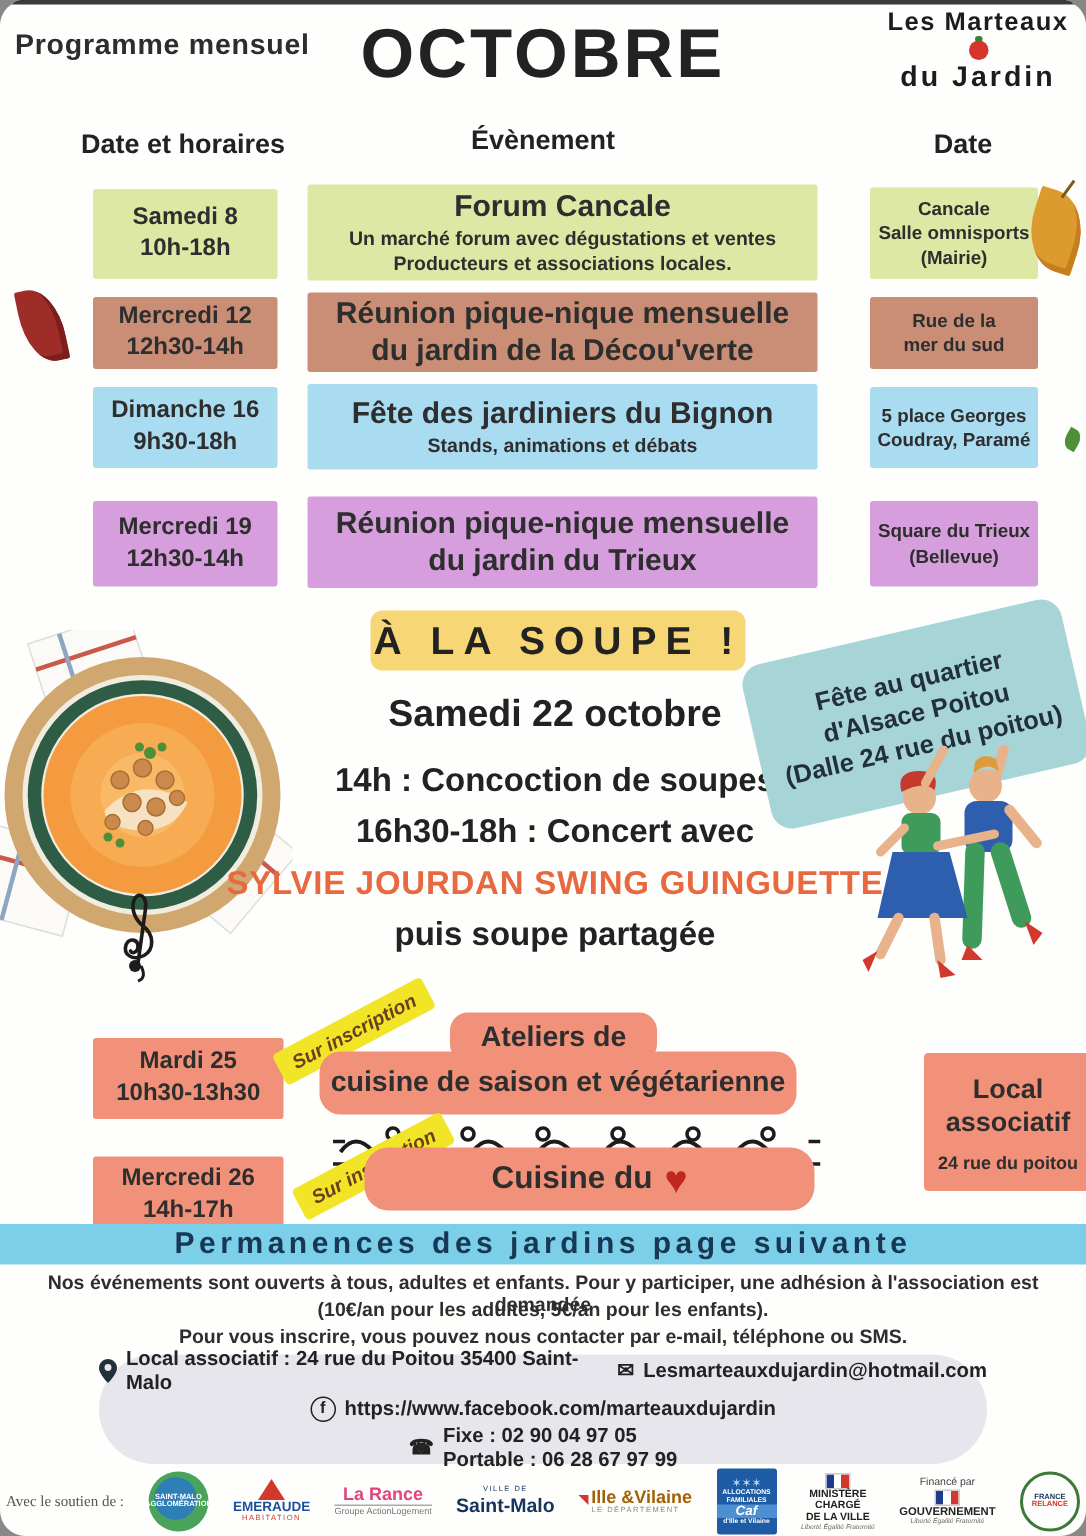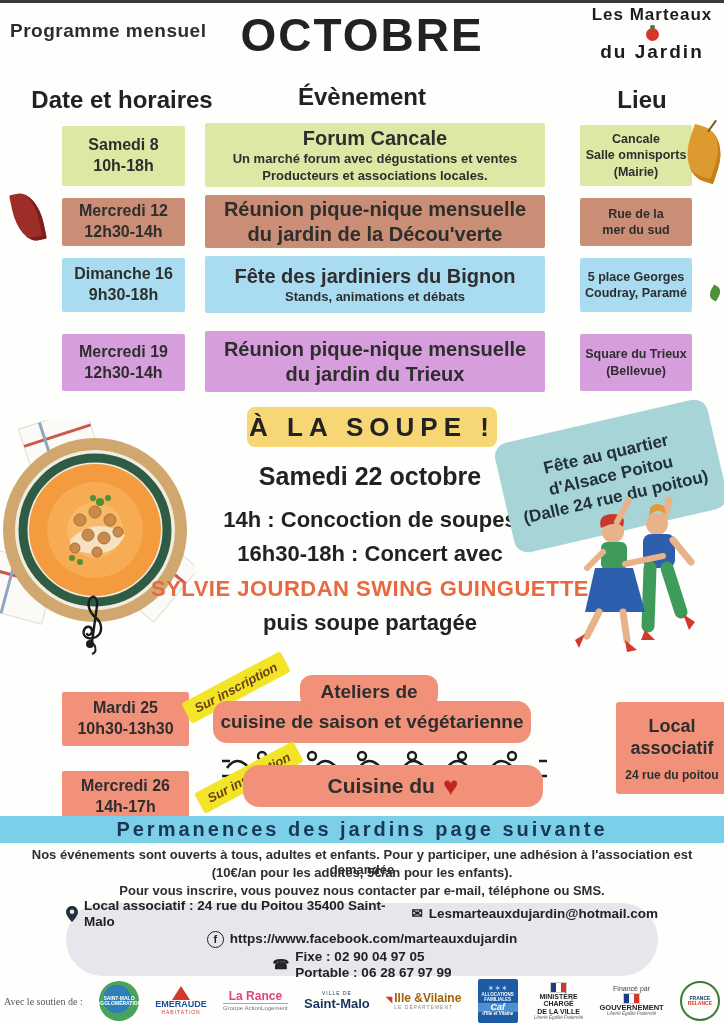--- a/index.html
+++ b/index.html
@@ -1,36 +1,36 @@
 <!DOCTYPE html>
 <html><head>
 <meta charset="utf-8">
 <style>
   html,body{margin:0;padding:0;background:#888;}
   .poster{position:relative;width:724px;height:1024px;background:#fefefc;
-          font-family:"Liberation Sans",sans-serif;color:#333;overflow:hidden;}
+          font-family:"Liberation Sans",sans-serif;color:#333;overflow:hidden;border-radius:17px;}
   .abs{position:absolute;}
   
   .hr{position:absolute;left:0;right:0;height:2px;background:#3a3a3a;}
   .hr-head{top:113;height:3px;}
   .hr-1{top:190;}
   .hr-2{top:246;}
   .hr-3{top:322;}
   .hr-4{top:396;}
   .hr-5{top:660;}
   .hr-footer{position:absolute;top:894;left:28;right:28;height:4px;background:#4a4a4a;border-radius:3px;}
   
   .program-label{left:10px;top:20px;font-size:19px;font-weight:bold;letter-spacing:.5px;color:#2d2d2d;}
   .month-title{left:0;right:0;top:8px;text-align:center;font-size:46px;font-weight:bold;letter-spacing:2px;color:#222;}
   .logo{right:6px;top:6px;width:132px;text-align:center;line-height:1.1;}
   .logo .l1{font-size:17px;font-weight:bold;color:#1c1c1c;letter-spacing:1px;}
   .logo .l2{font-size:19px;font-weight:bold;color:#1c1c1c;letter-spacing:2px;}
   .tomato{display:inline-block;width:13px;height:13px;border-radius:50%;background:#d6352b;position:relative;vertical-align:middle;}
   .tomato:after{content:"";position:absolute;left:4px;top:-3px;width:5px;height:4px;background:#3f7d34;border-radius:2px;}
-  .col-hdr{font-size:24px;font-weight:bold;color:#222;}
+  .col-hdr{font-size:18px;font-weight:bold;color:#222;}
   .col-date{left:22px;top:86px;width:200px;text-align:center;}
   .col-event{left:0;right:0;top:83px;text-align:center;}
   .col-place{right:22px;top:86px;width:120px;text-align:center;}
   
   .box{position:absolute;display:flex;flex-direction:column;justify-content:center;
        text-align:center;font-weight:bold;border-radius:2px;color:#2e2e2e;}
   .bg-green{background:#dce8a4;}
   .bg-terra{background:#c98e75;}
   .bg-blue{background:#a9dbf1;}
   .bg-purple{background:#d79edd;}
@@ -137,21 +137,21 @@
 
   <div class="abs program-label">Programme mensuel</div>
   <div class="abs month-title">OCTOBRE</div>
   <div class="abs logo">
     <div class="l1">Les Marteaux</div>
     <div><span class="tomato"></span></div>
     <div class="l2">du Jardin</div>
   </div>
   <div class="abs col-hdr col-date">Date et horaires</div>
   <div class="abs col-hdr col-event">Évènement</div>
-  <div class="abs col-hdr col-place">Lieu</div>
+  <div class="abs col-hdr col-place">Date</div>
 
   <div class="hr hr-head"></div>
   <div class="hr hr-1"></div>
   <div class="hr hr-2"></div>
   <div class="hr hr-3"></div>
   <div class="hr hr-4"></div>
   <div class="hr hr-5"></div>
 
   <div class="box bg-green date-box r1-date">
     <span>Samedi 8</span>

